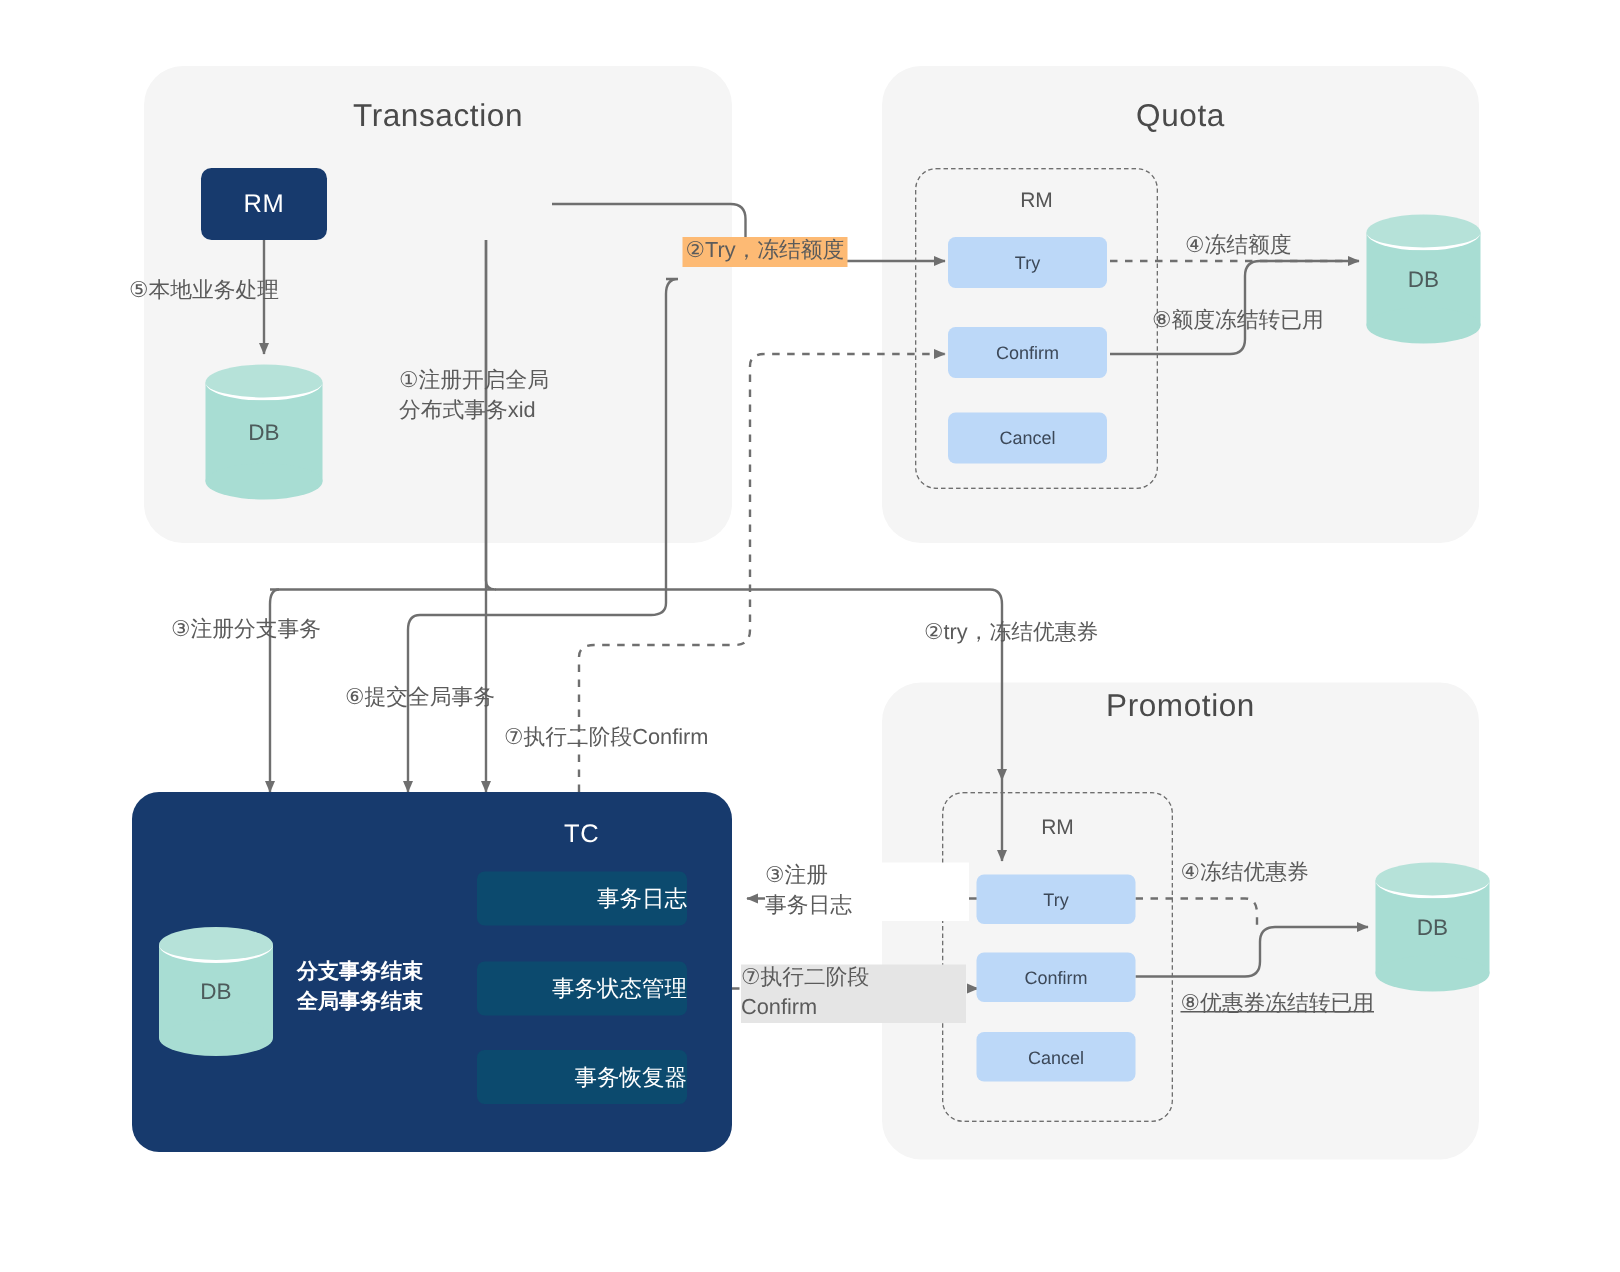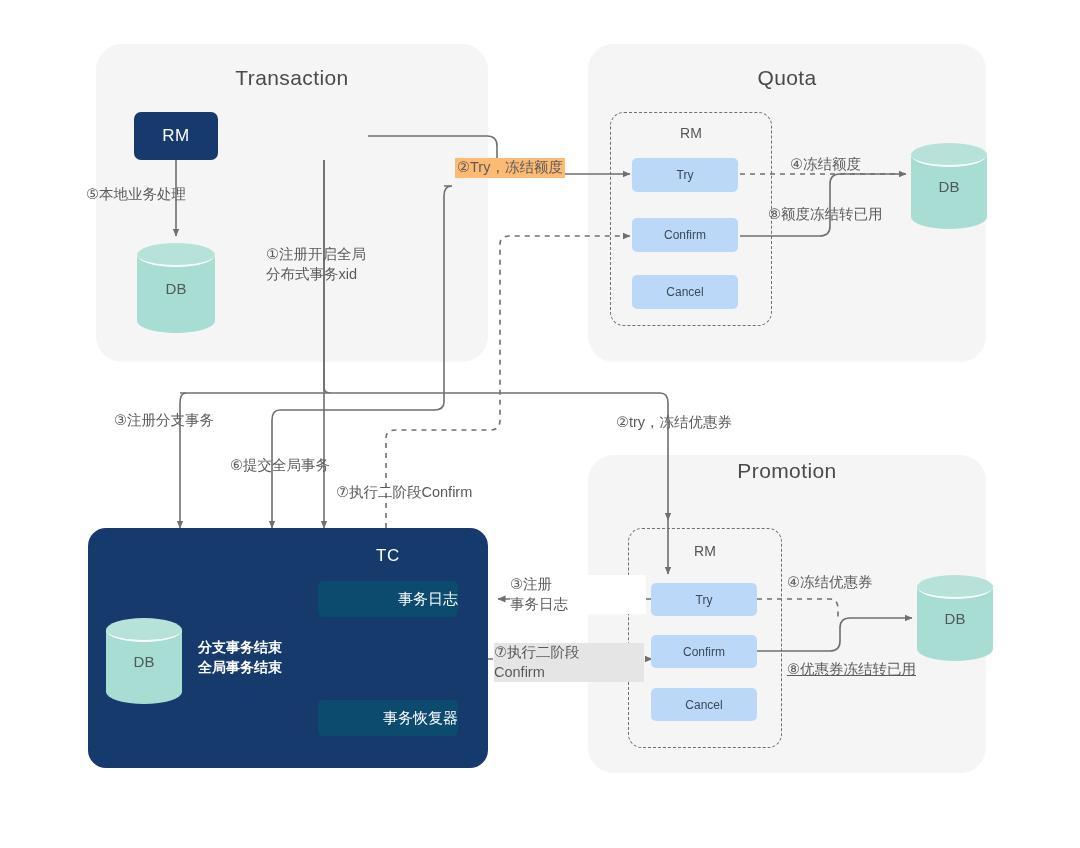--- a/index.html
+++ b/index.html
@@ -160,20 +160,23 @@
   <div class="lbl" style="left:230px;top:456px;">⑥提交全局事务</div>
   <div class="lbl" style="left:336px;top:483px;">⑦执行二阶段Confirm</div>
   <div class="lbl" style="left:616px;top:413px;">②try，冻结优惠券</div>
 
   <div id="tc-box" style="left:88px;top:528px;width:400px;height:240px;"></div>
   <div id="tc-label" style="left:376px;top:546px;">TC</div>
 
   <div class="orange" style="left:318px;top:581px;width:140px;height:36px;">
     <span>事务日志</span>
   </div>
+  <div class="orange" style="left:318px;top:641px;width:140px;height:36px;">
+    <span>事务状态管理</span>
+  </div>
   <div class="orange" style="left:318px;top:700px;width:140px;height:36px;">
     <span>事务恢复器</span>
   </div>
 
   <div class="db" style="left:106px;top:618px;width:76px;height:86px;">
     <div class="body"></div>
     <div class="bot"></div>
     <div class="top"></div>
     <div class="txt">DB</div>
   </div>

